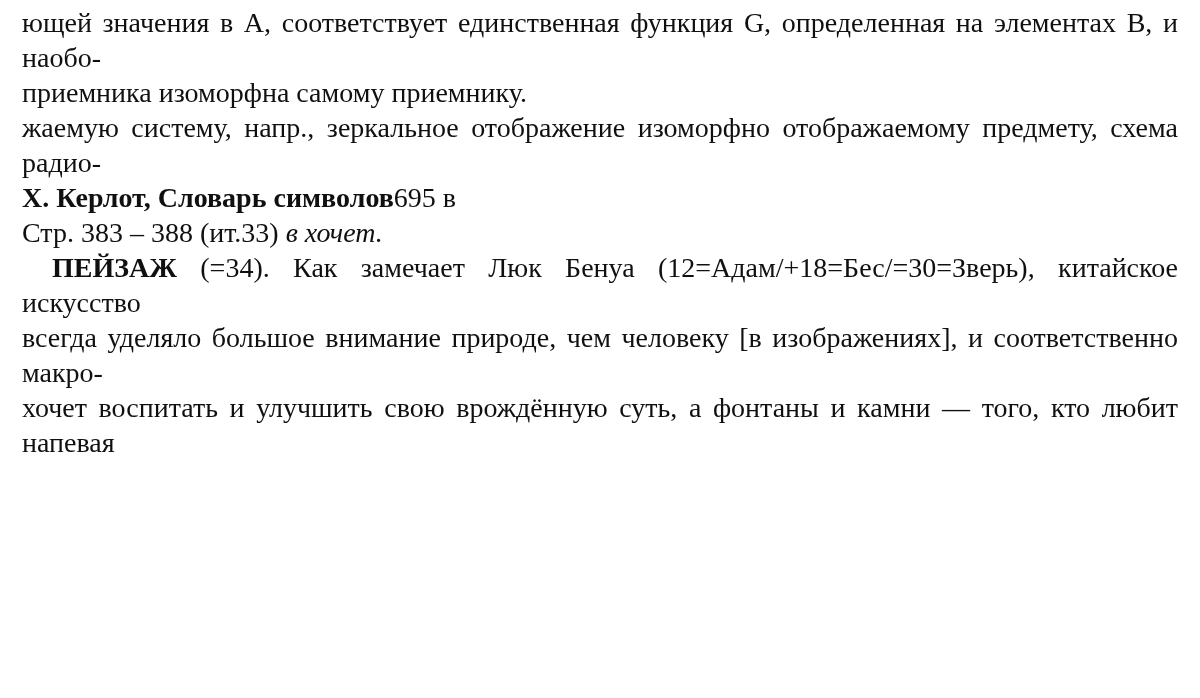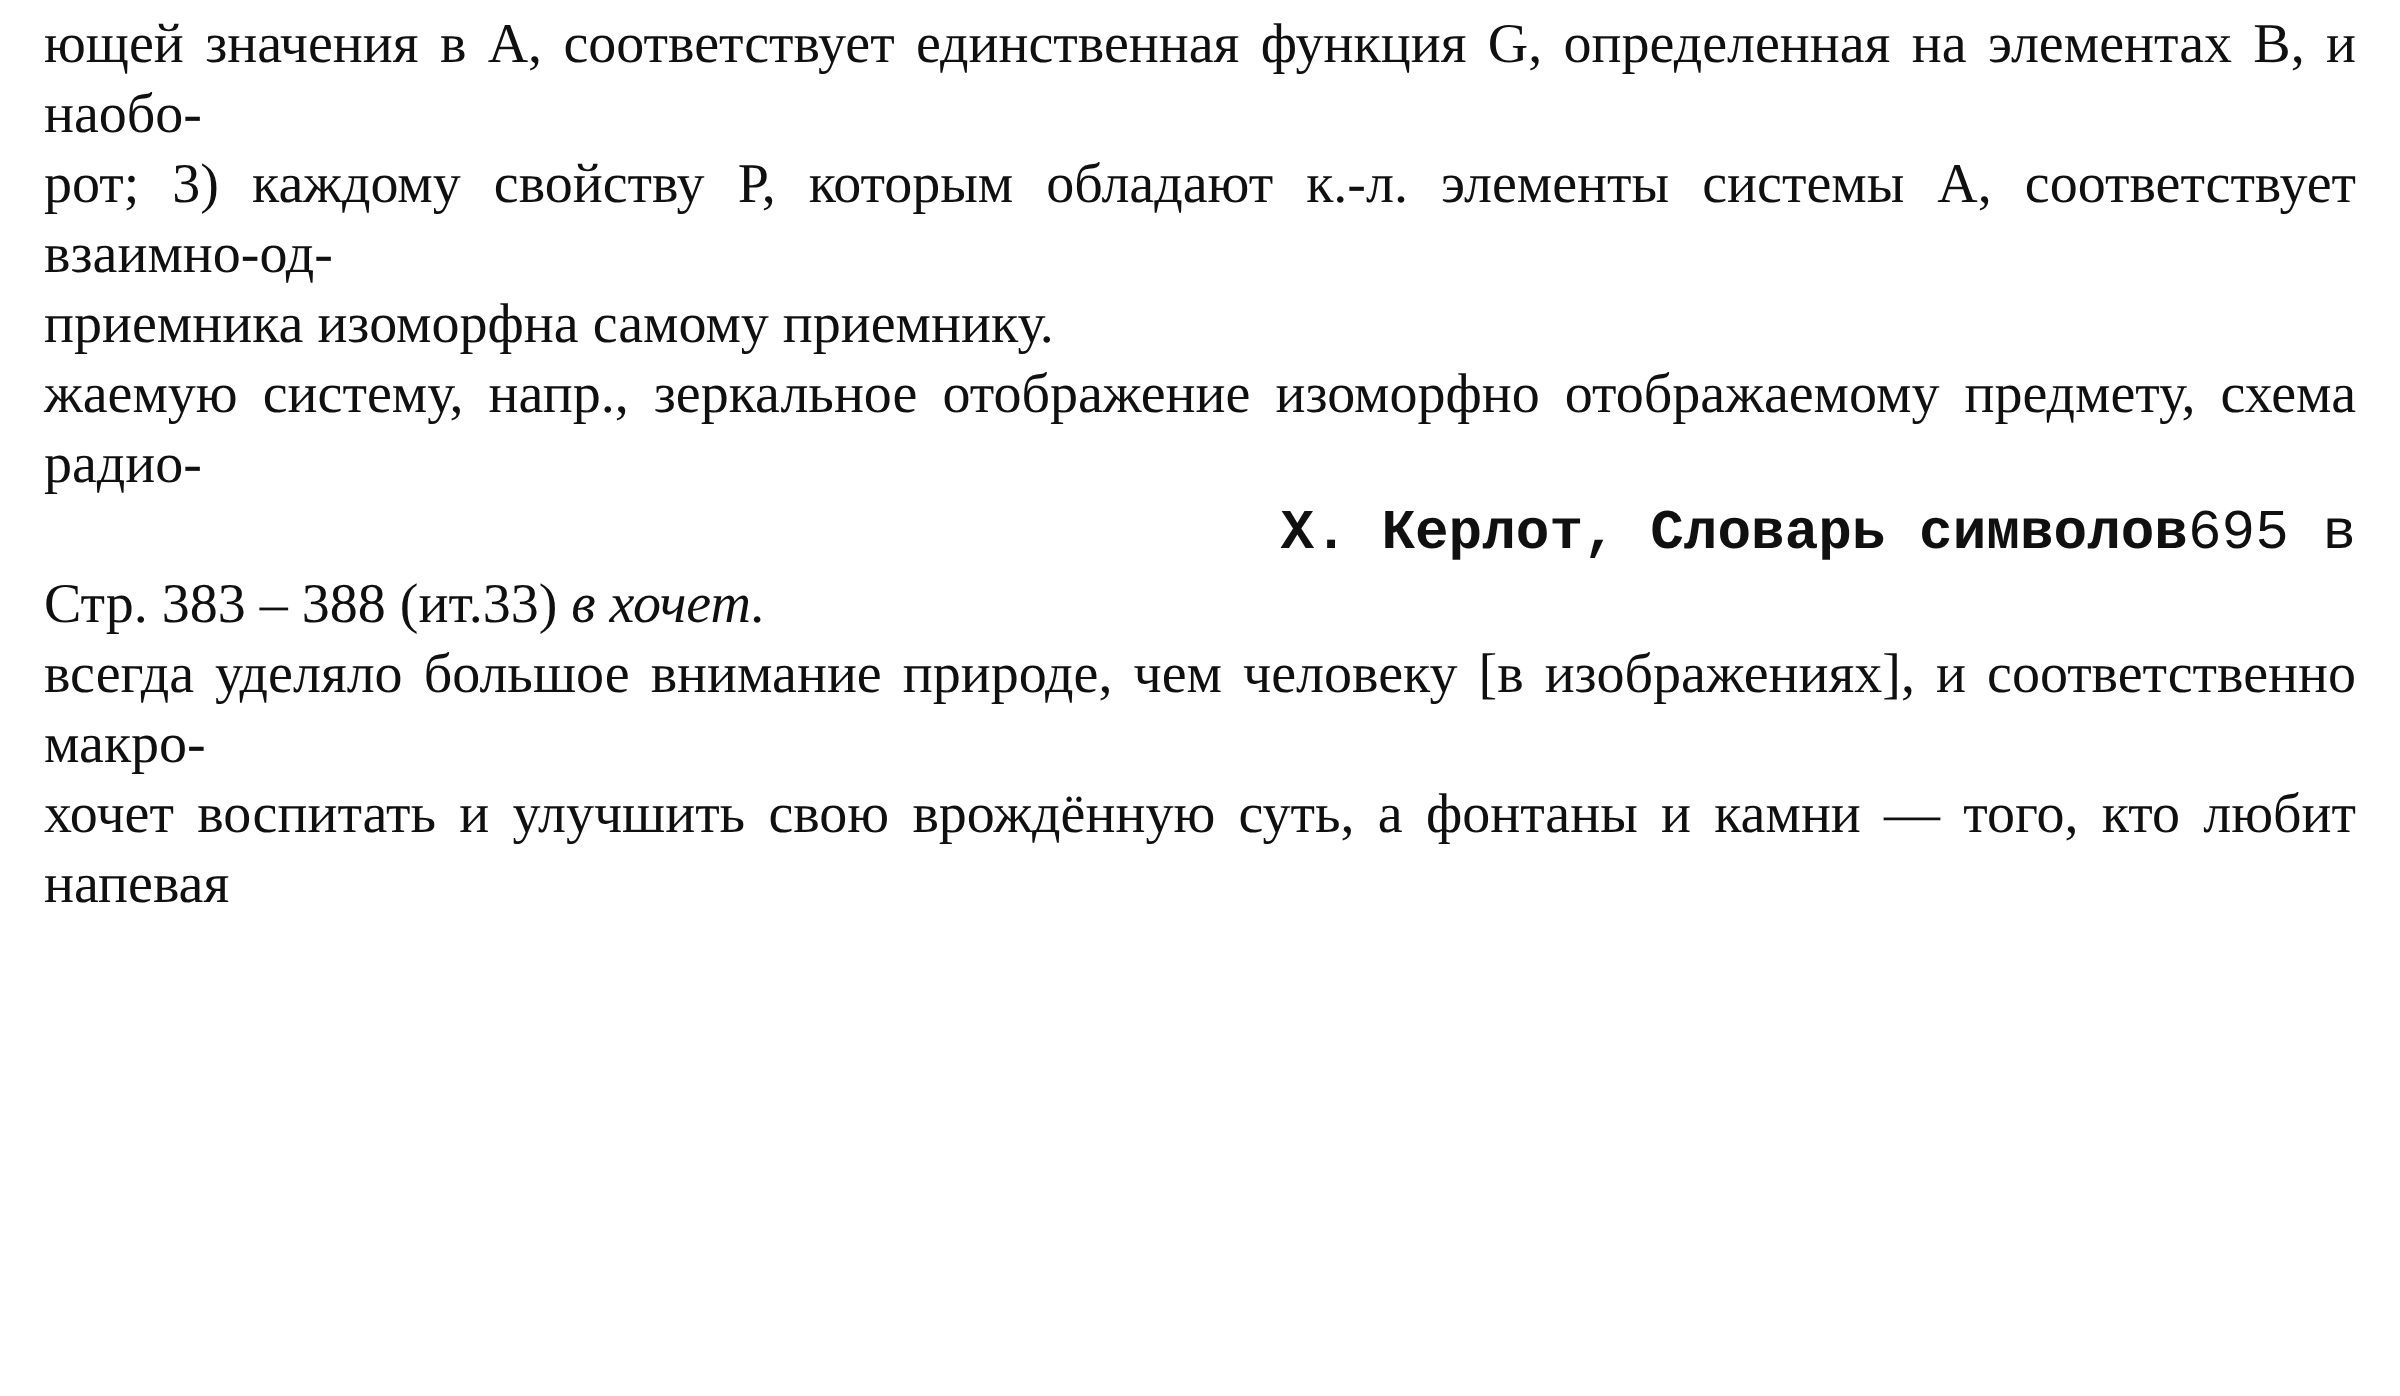--- a/index.html
+++ b/index.html
@@ -25,23 +25,22 @@
   }
   .just {
     text-align: justify;
     text-align-last: justify;
   }
   .left {
     text-align: left;
   }
   .heading-row {
     display: flex;
-    justify-content: flex-end;
+    justify-content: flex-start;
     align-items: baseline;
-    font-family: Liberation Mono, monospace;
   }
   .entry-title {
     font-weight: bold;
   }
   .page-ref {
     font-weight: normal;
   }
   .lead-bold {
     font-weight: bold;
   }
@@ -51,29 +50,31 @@
   .italic {
     font-style: italic;
   }
 </style>
 </head>
 <body>
 
 <div class="page">
 
   <div class="line just">ющей значения в А, соответствует единственная функция G, определенная на элементах В, и наобо-</div>
-  <div class="line just">рот; 3) каждому свойству Р, которым обладают к.-л. элементы системы А, соответствует взаимно-од-</div>
   <div class="line left">приемника изоморфна самому приемнику.</div>
   <div class="line just">жаемую систему, напр., зеркальное отображение изоморфно отображаемому предмету, схема радио-</div>
 
   <div class="line heading-row">
     <span class="entry-title">Х. Керлот, Словарь символов</span>
     <span class="page-ref">695 в</span>
   </div>
 
   <div class="line left">
     <span>Стр. 383 – 388 (ит.33) </span><span class="italic">в хочет.</span>
   </div>
 
+  <div class="line just indent">
+    <span class="lead-bold">ПЕЙЗАЖ</span><span> (=34). Как замечает Люк Бенуа (12=Адам/+18=Бес/=30=Зверь), китайское искусство</span>
+  </div>
   <div class="line just">всегда уделяло большое внимание природе, чем человеку [в изображениях], и соответственно макро-</div>
   <div class="line just">хочет воспитать и улучшить свою врождённую суть, а фонтаны и камни — того, кто любит напевая</div>
 
 </div>
 
 </body></html>

